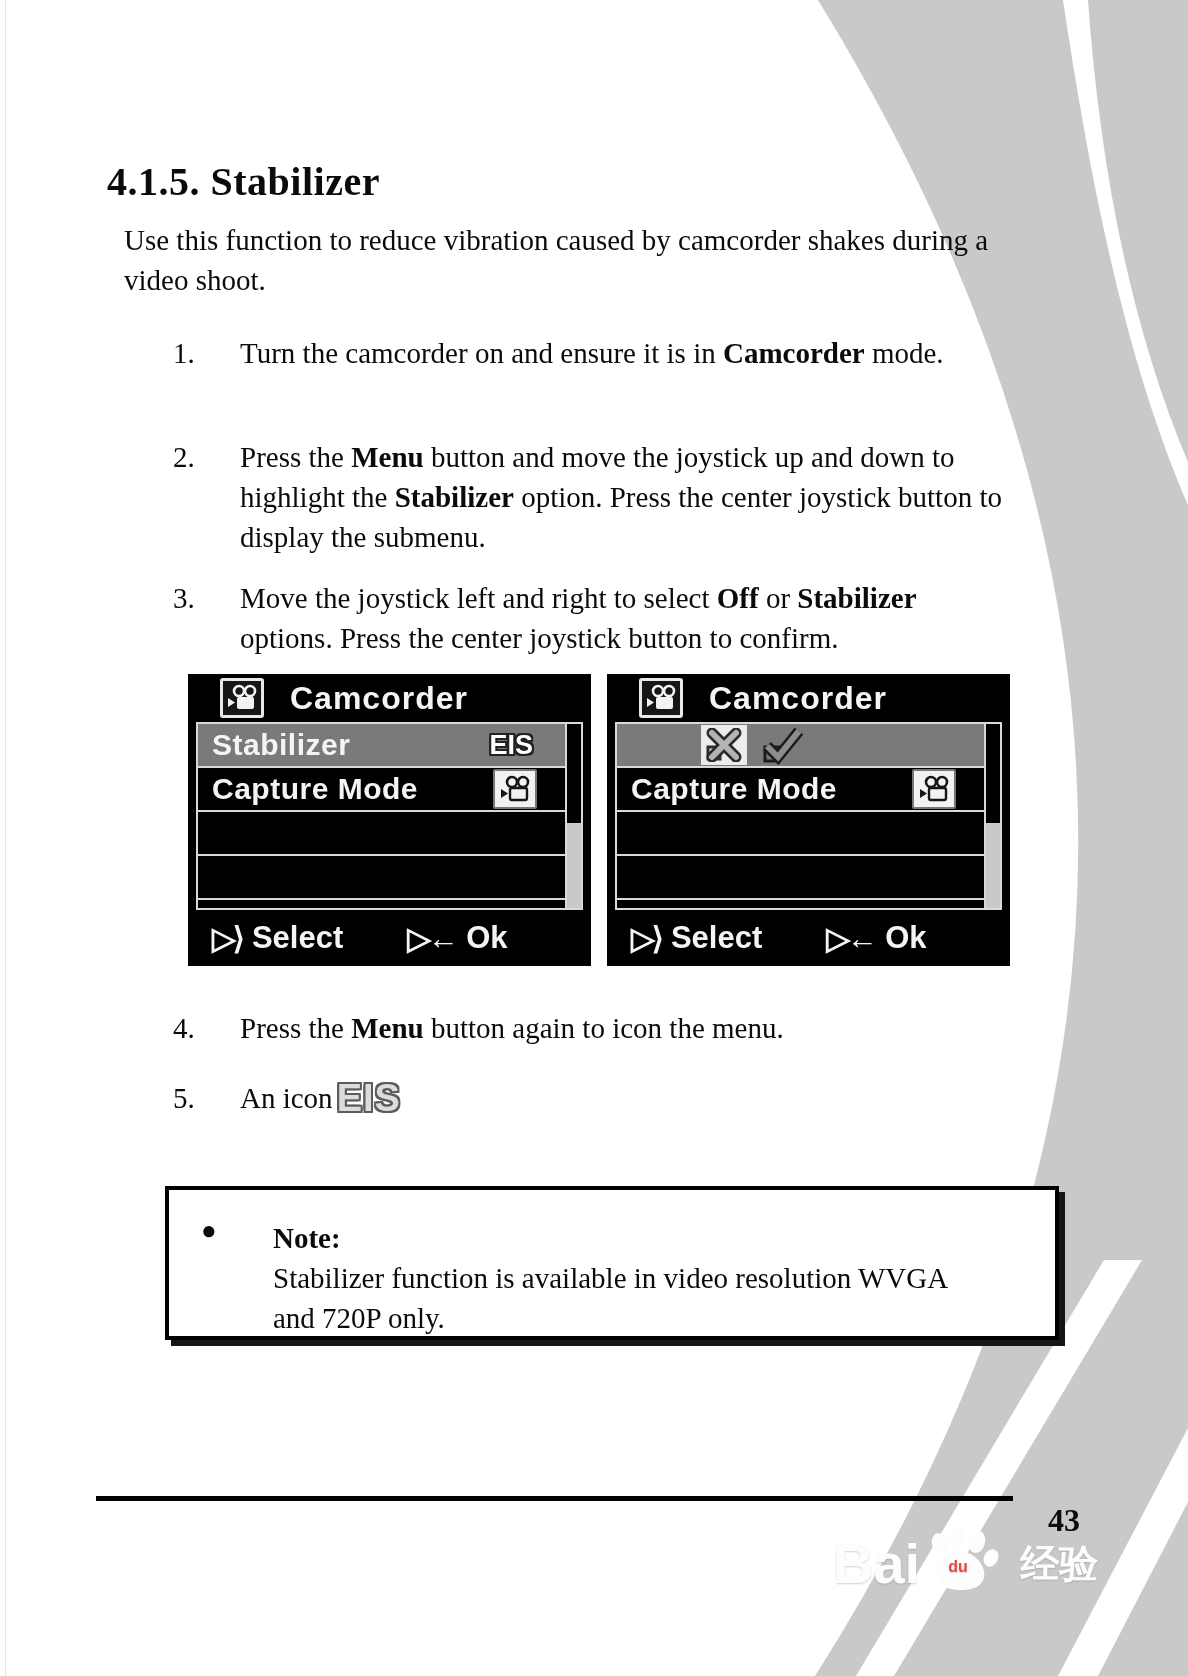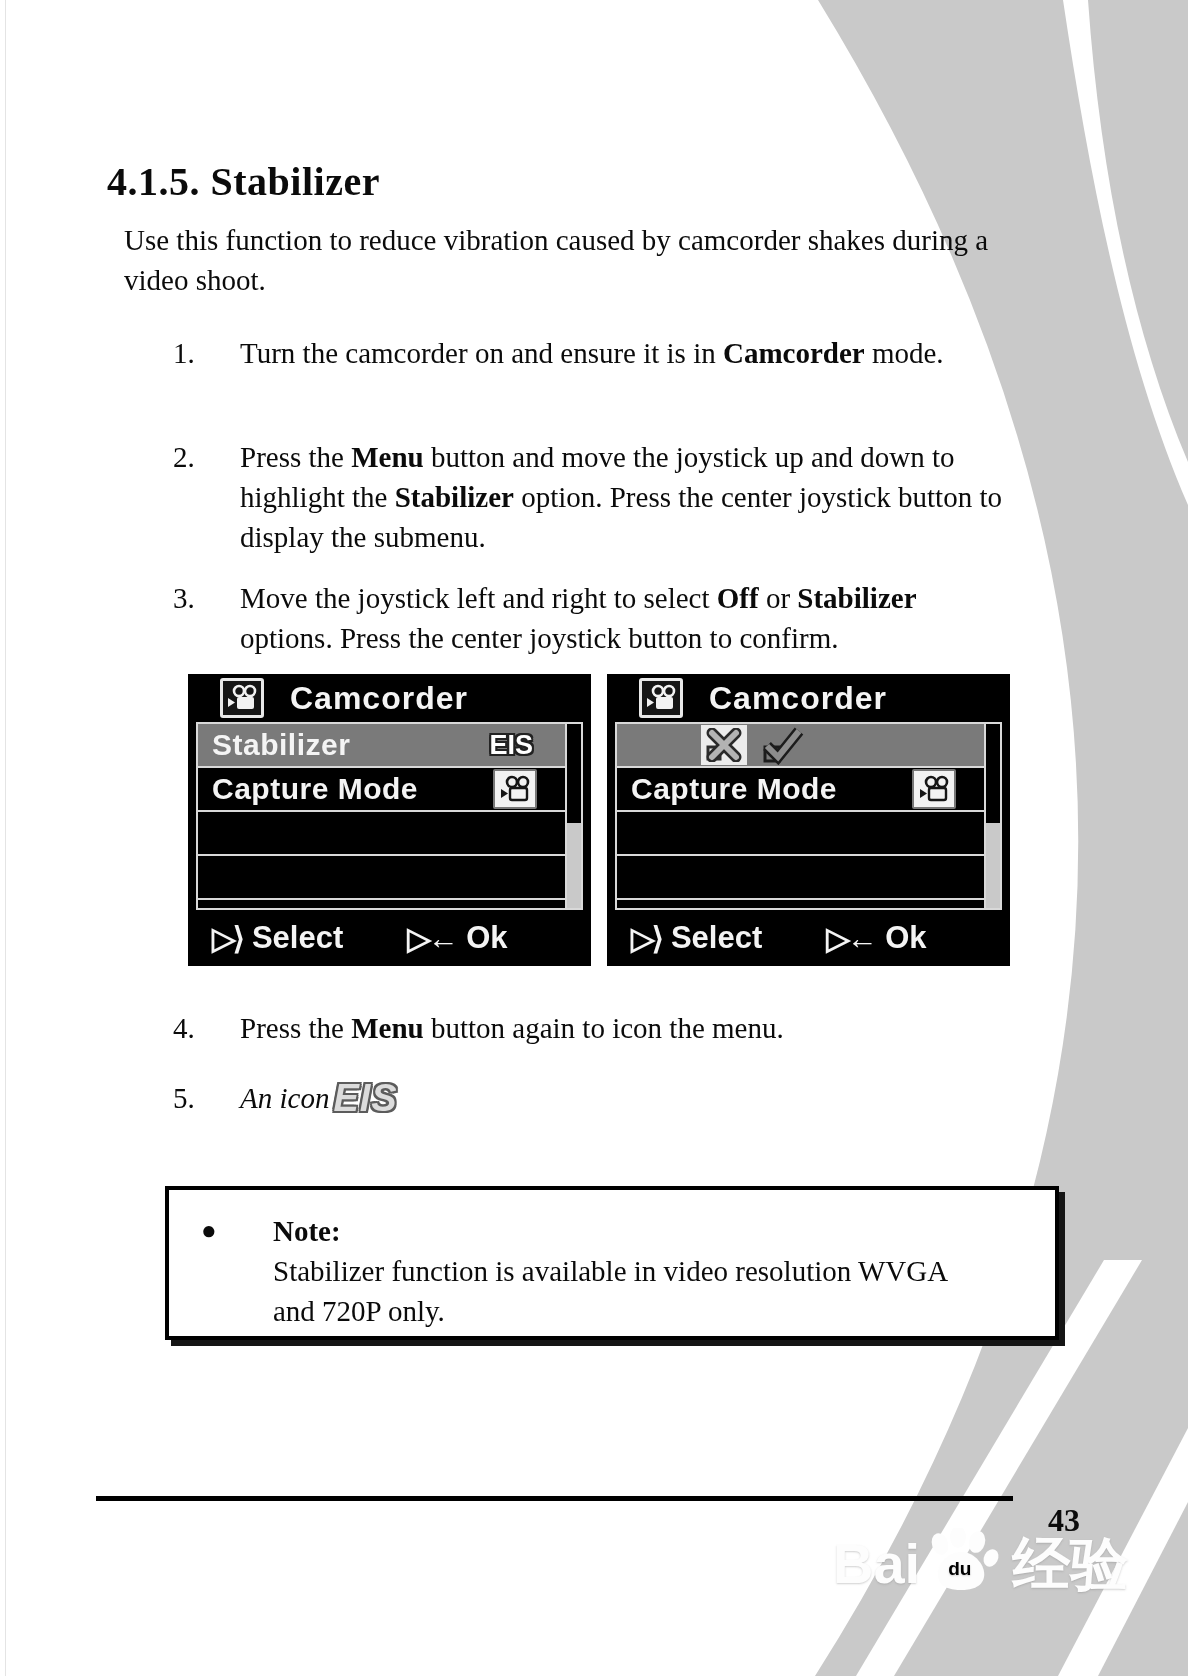--- a/index.html
+++ b/index.html
@@ -48,33 +48,33 @@
   .ok-group{margin-left:64px;display:flex;align-items:center;}
 
   .eis-big{display:inline-block;font-family:"Liberation Sans",sans-serif;font-weight:bold;font-size:38px;
         color:#dcdcdc;letter-spacing:1px;padding:0 4px;
         text-shadow:-2px 0 0 #5c5c5c,2px 0 0 #5c5c5c,0 -2px 0 #5c5c5c,0 2px 0 #5c5c5c,
                     -2px -2px 0 #5c5c5c,2px 2px 0 #5c5c5c,-2px 2px 0 #5c5c5c,2px -2px 0 #5c5c5c;}
 
   .note-box{position:absolute;left:165px;top:1186px;width:894px;height:154px;background:#fff;
         border:4px solid #000;box-shadow:6px 6px 0 0 #151515;box-sizing:border-box;}
   .note-bullet{position:absolute;left:32px;top:26px;font-size:26px;}
-  .note-body{position:absolute;left:104px;top:21px;width:720px;font-size:29px;line-height:40px;}
+  .note-body{position:absolute;left:104px;top:28px;width:720px;font-size:29px;line-height:40px;}
 
   .footer-rule{position:absolute;left:96px;top:1496px;width:917px;height:5px;background:#000;}
   .page-num{position:absolute;left:1000px;top:1502px;width:80px;text-align:right;
         font-size:32px;font-weight:bold;}
 
   .watermark{position:absolute;left:833px;top:1528px;z-index:1;font-family:"Liberation Sans",sans-serif;}
   .wm-row1{display:flex;align-items:flex-end;color:#fdfdfd;
         text-shadow:0 1px 2px rgba(120,120,120,.35);text-align:center;}
   .wm-bai{font-size:56px;font-weight:bold;line-height:56px;}
   .wm-paw{position:relative;width:78px;height:64px;margin:0 4px;}
-  .wm-du{position:absolute;left:24px;top:30px;font-size:19px;font-weight:bold;color:#000000;}
-  .wm-cn{font-size:58px;font-weight:bold;line-height:56px;margin-left:6px;}
+  .wm-du{position:absolute;left:24px;top:30px;font-size:16px;font-weight:bold;color:#ef4444;}
+  .wm-cn{font-size:39px;font-weight:bold;line-height:56px;margin-left:14px;}
   .wm-url{margin-top:4px;font-size:33px;color:rgba(255,255,255,.82);letter-spacing:1px;
         text-shadow:0 1px 2px rgba(120,120,120,.3);}
 </style>
 </head>
 <body>
 
 <div class="page">
 
   <svg class="deco" width="1188" height="1676" viewBox="0 0 1188 1676">
     <path d="M818,0 Q1340,850 815,1676 L1188,1676 L1188,0 Z" fill="#c9c9c9"></path>
@@ -221,21 +221,21 @@
       </div>
     </div>
 
     <div class="step" style="top:1008px;">
       <span class="num">4.</span>
       <span class="txt"><span>Press the </span><span class="b">Menu</span><span> button again to icon the menu.</span></span>
     </div>
 
     <div class="step" style="top:1068px;align-items:center;height:60px;">
       <span class="num">5.</span>
-      <span class="txt" style="display:flex;align-items:center;font-style:italic;">
+      <span class="txt" style="display:flex;align-items:center;">
         <span>An icon </span>
         <span class="eis-big">EIS</span>
       </span>
     </div>
 
     <div class="note-box">
       <span class="note-bullet">●</span>
       <div class="note-body">
         <span class="b">Note:</span><br>
         <span>Stabilizer function is available in video resolution WVGA and 720P only.</span>

